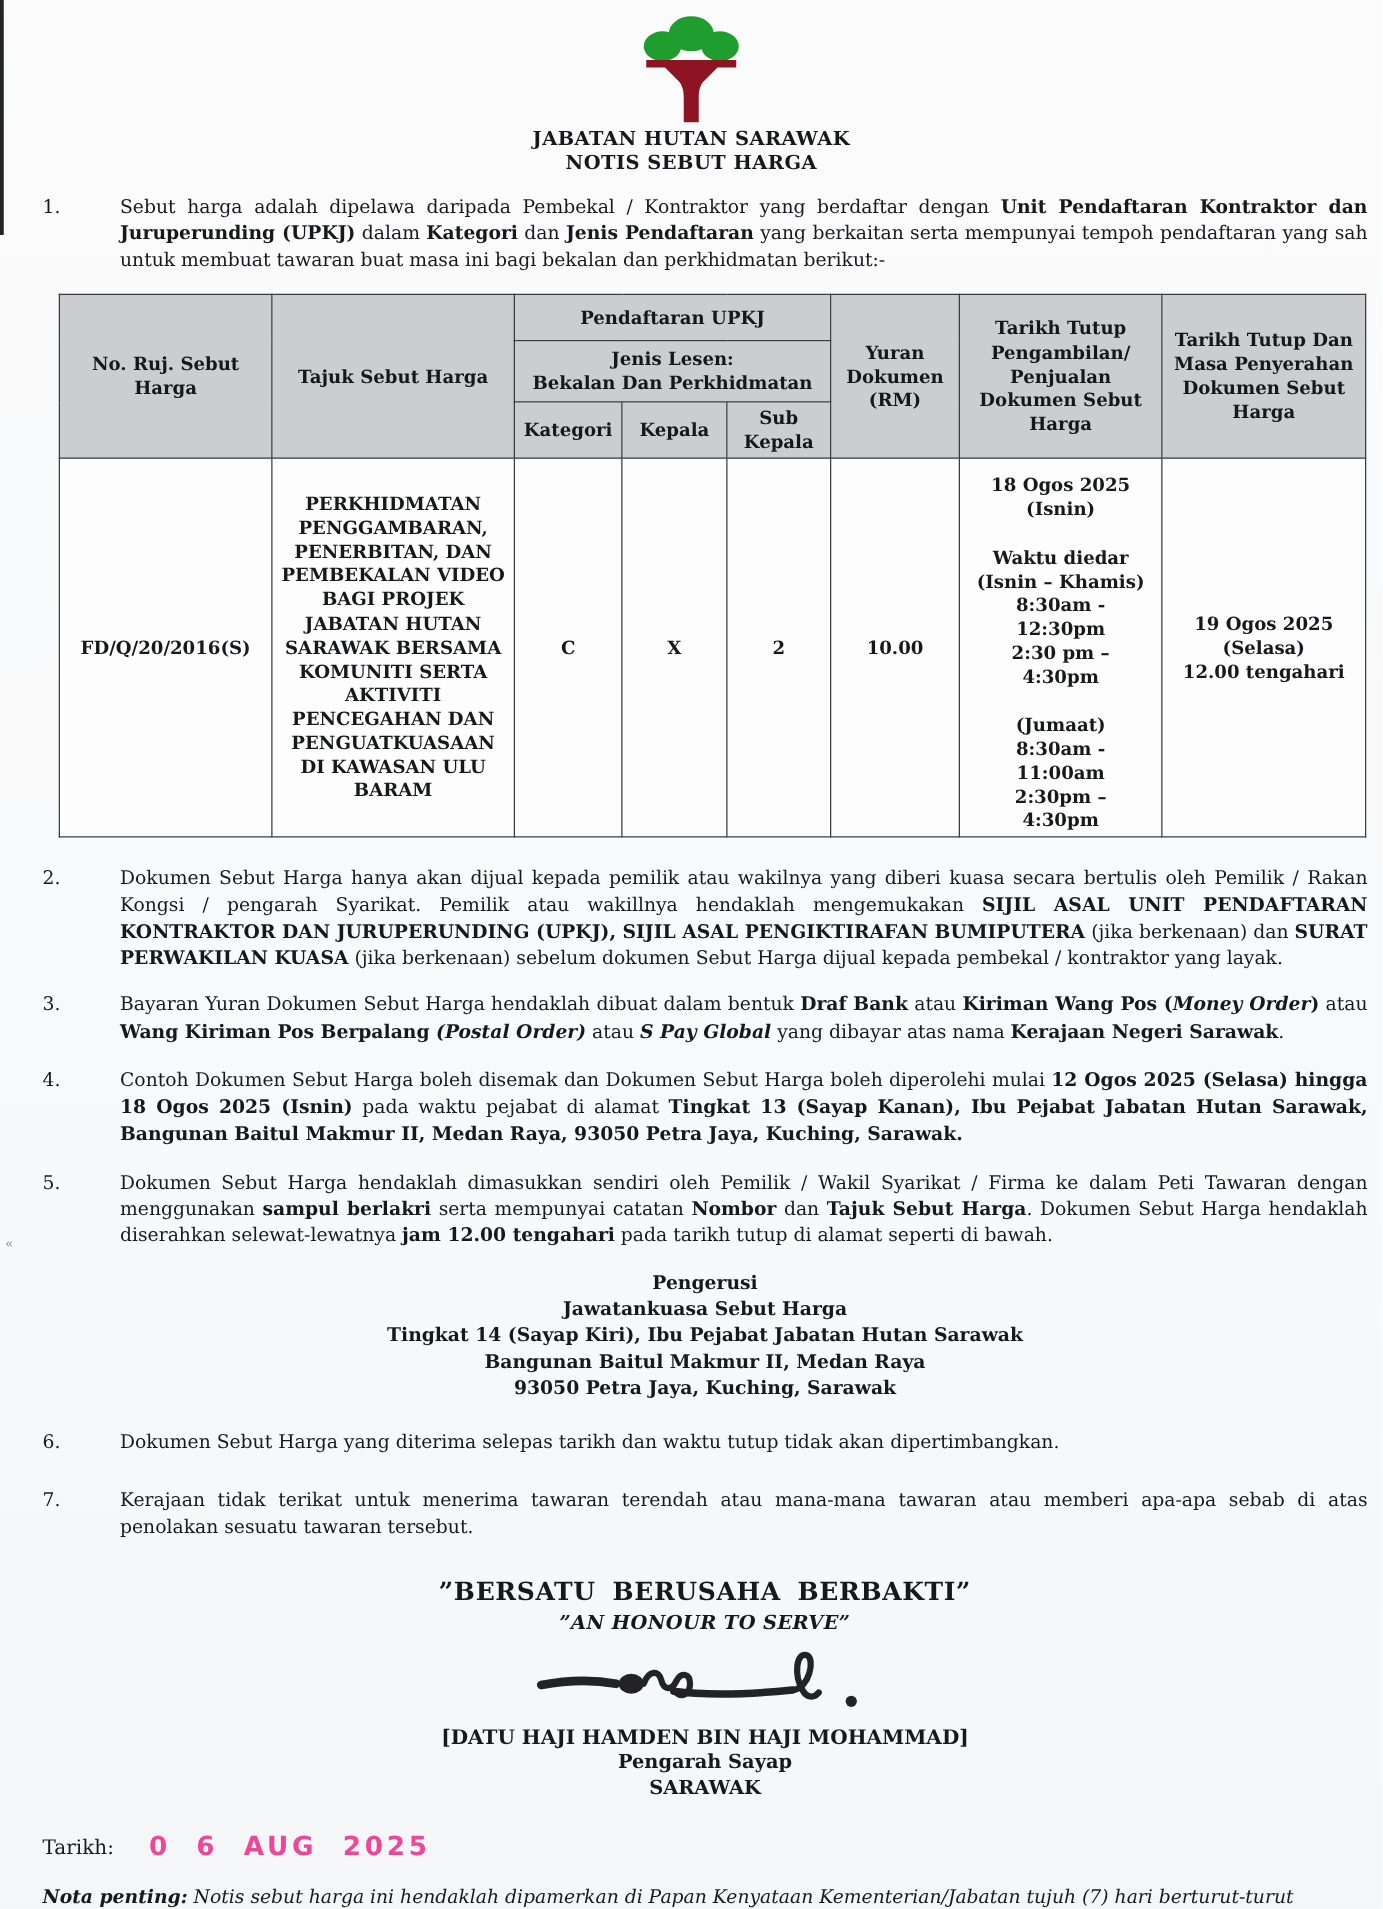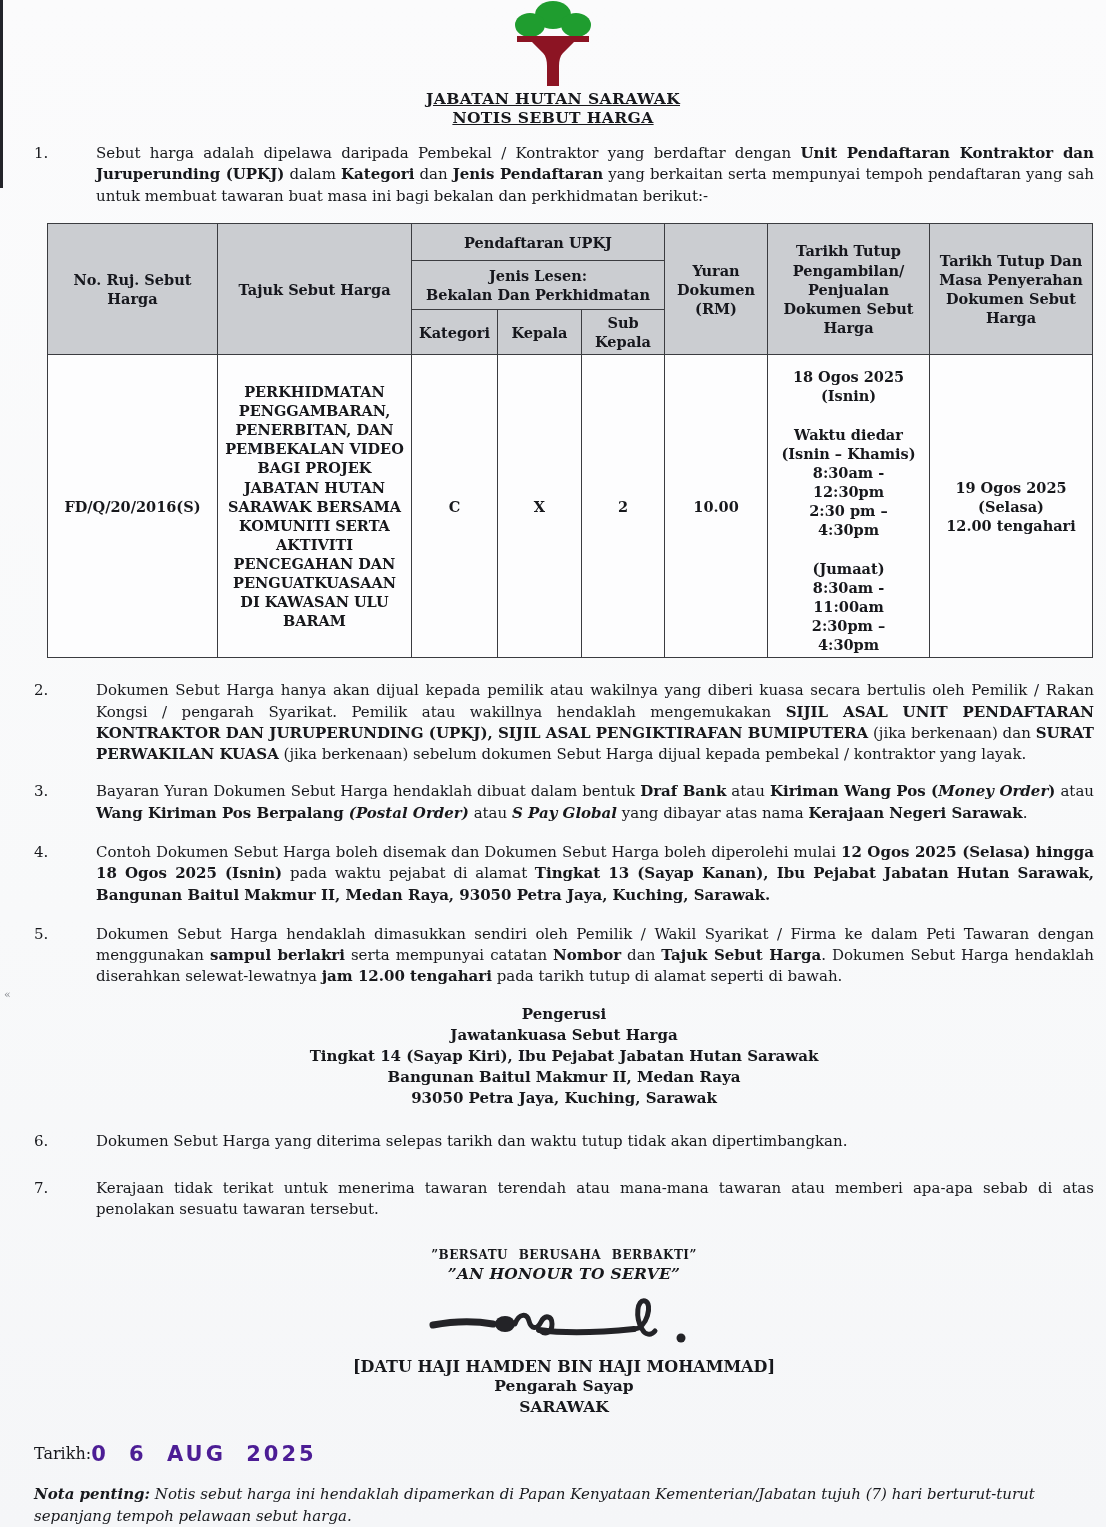--- a/index.html
+++ b/index.html
@@ -6,21 +6,21 @@
   body{
     width:1106px;height:1527px;overflow:hidden;position:relative;
     background:linear-gradient(180deg,#fbfbfc 0%,#f8f9fa 60%,#f5f6f8 100%);
     font-family:"DejaVu Serif","Liberation Serif",serif;
     color:#17181c;
   }
   .page{position:relative;width:1106px;height:1527px;}
   .scan-edge{position:absolute;left:0;top:0;width:3px;height:188px;background:#23242a;}
   .scan-mark{position:absolute;left:4px;top:988px;color:#8a8d93;font-size:11px;}
   
-  .doc-header{text-align:center;text-decoration:underline;}
+  .doc-header{text-align:center;padding-top:12px;}
   .logo{display:block;margin:0 auto 4px auto;}
   .org-name,.doc-title{font-weight:bold;font-size:15.5px;line-height:1.2;letter-spacing:.4px;}
   
   .content{padding:0 12px 0 34px;}
   .clause{display:flex;text-align:justify;font-size:15px;line-height:1.42;}
   .clause .num{flex:none;width:34px;}
   .clause .body{flex:1;margin-left:28px;}
   .b{font-weight:bold;}
   .i{font-style:italic;}
   .mb14{margin-bottom:14px;} .mb16{margin-bottom:16px;} .mb18{margin-bottom:18px;}
@@ -36,30 +36,30 @@
   }
   .quote-table th{background:#cbcdd1;color:#16171d;}
   .quote-table td{background:#fdfdfe;}
   .col1{width:170px;} .col2{width:194px;} .col3{width:86px;} .col4{width:84px;}
   .col5{width:83px;} .col6{width:103px;} .col7{width:162px;} .col8{width:163px;}
   .hrow-a th{height:30px;} .hrow-b th{height:42px;} .hrow-c th{height:34px;}
   .data-row td{height:286px;}
   td.cell-pengambilan{vertical-align:top;padding-top:12px;}
   
   .center-block{text-align:center;font-weight:bold;font-size:15px;line-height:1.4;}
-  .motto-line1{font-weight:bold;font-size:12px;word-spacing:6px;letter-spacing:.5px;}
+  .motto-line1{font-weight:bold;font-size:20px;word-spacing:6px;letter-spacing:.5px;}
   .motto-line2{font-weight:bold;font-style:italic;font-size:15.5px;letter-spacing:.3px;margin-top:0;}
   .signature-wrap{text-align:center;margin:6px 0 2px 0;}
   .signatory-name{font-weight:bold;font-size:16px;}
   .signatory-title,.signatory-region{font-weight:bold;font-size:15.5px;line-height:1.35;}
   
   .date-line{margin:24px 0 18px 34px;font-size:16px;display:flex;align-items:center;}
   .date-stamp{
     font-family:"DejaVu Sans","Liberation Sans",sans-serif;font-weight:bold;
-    color:#4c1d95;font-size:21px;letter-spacing:3px;word-spacing:10px;
+    color:#ec4899;font-size:21px;margin-left:28px;letter-spacing:3px;word-spacing:10px;
   }
   
   .footnote{margin:10px 12px 0 34px;font-size:15px;line-height:1.45;font-style:italic;}
   .footnote .label{font-weight:bold;}
 </style>
 </head>
 <body>
 
 <div class="page">
   <div class="scan-edge"></div>

